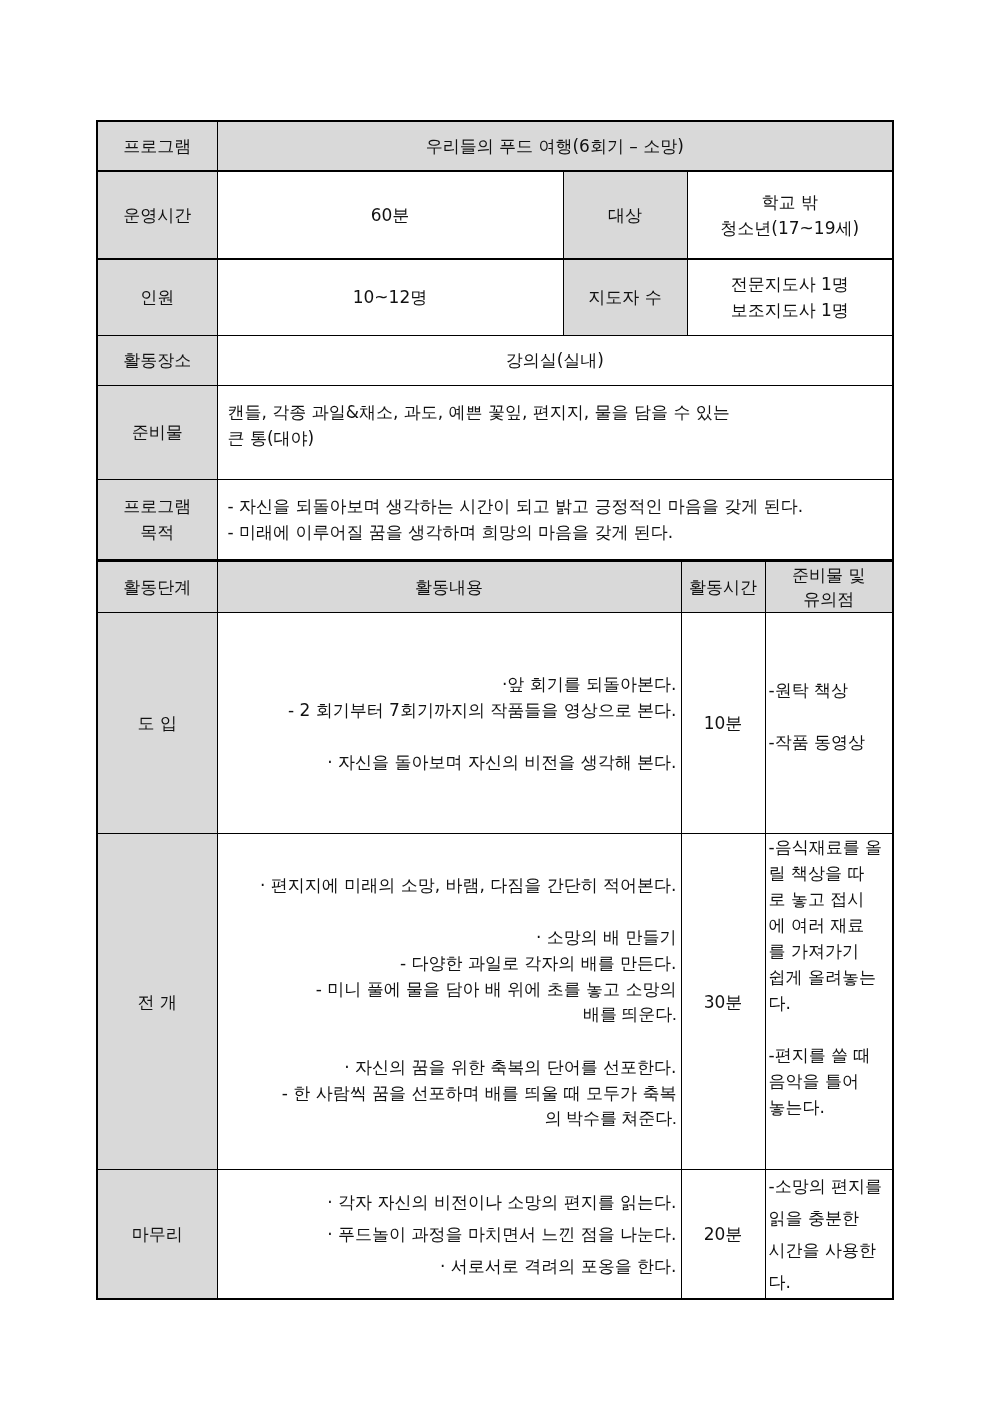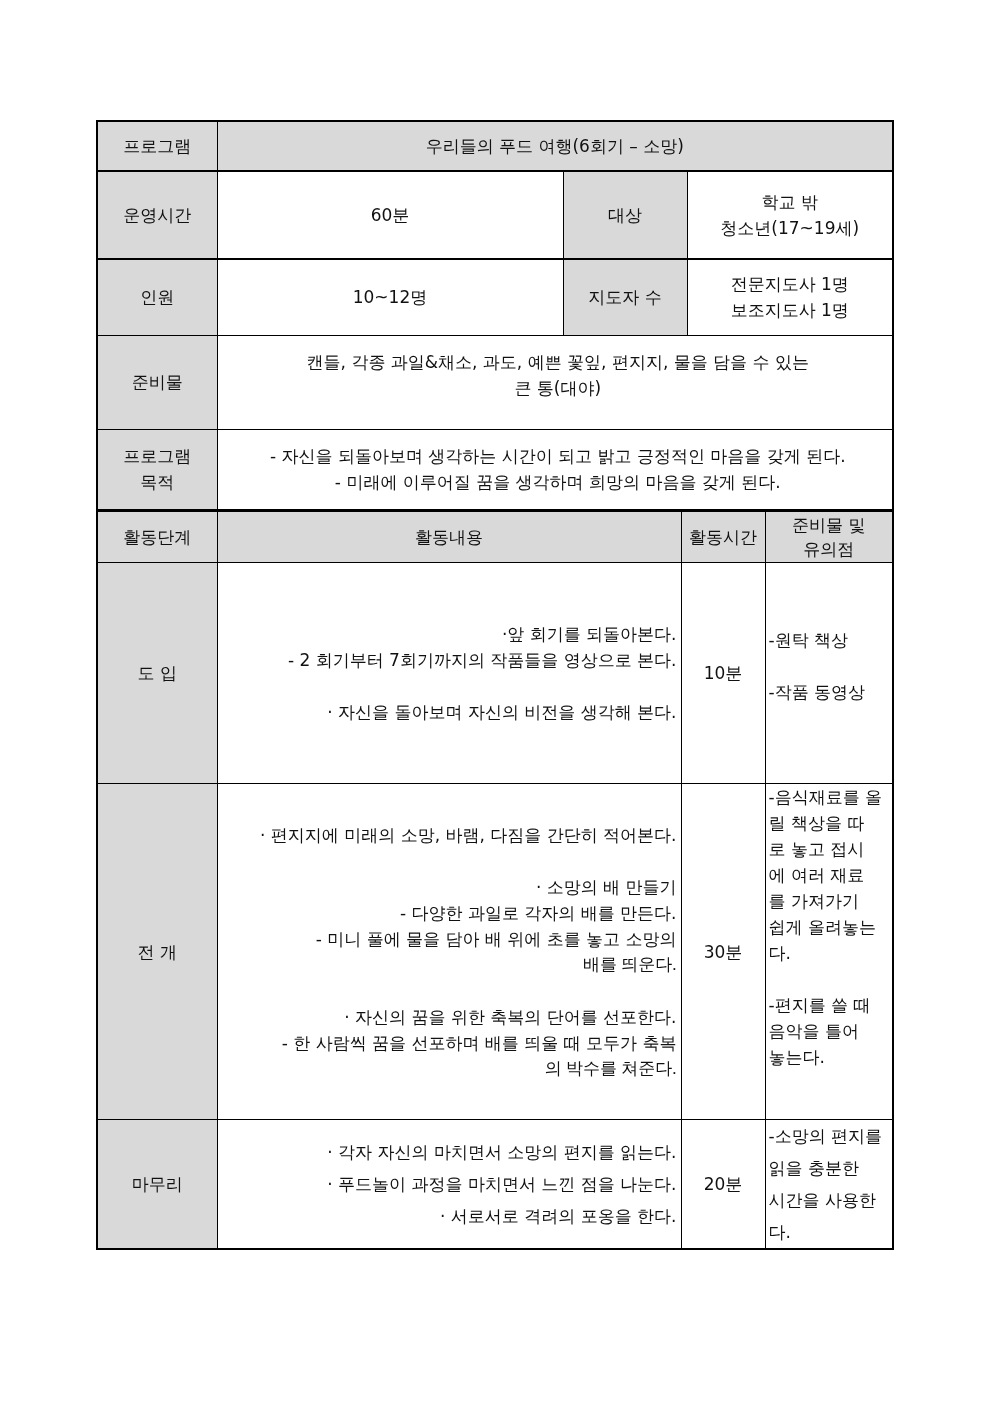--- a/index.html
+++ b/index.html
@@ -3,21 +3,21 @@
 <meta charset="utf-8">
 <style>
   html, body { margin: 0; padding: 0; background: #ffffff; }
   body { width: 992px; height: 1403px; position: relative; font-family: "DejaVu Sans", "Liberation Sans", sans-serif; color: #111; }
   .page { position: absolute; left: 96px; top: 120px; width: 796px; }
   table { border-collapse: collapse; width: 796px; table-layout: fixed; }
   td { border: 1px solid #000; font-size: 17px; line-height: 26px; padding: 0; vertical-align: middle; }
   .outer { border: 2px solid #000; }
   .hdr { background: #d9d9d9; text-align: center; }
   .c { text-align: center; }
-  .l { text-align: center; padding-left: 10px; padding-right: 4px; }
+  .l { text-align: left; padding-left: 10px; padding-right: 4px; }
   .thick-b { border-bottom: 2px solid #000; }
   .list { text-align: right; padding-left: 10px; padding-right: 4px; }
   .gap { height: 26px; }
   .note { text-align: justify; padding: 0 3px; vertical-align: top; margin-top: 39px; }
   .note-mid { vertical-align: middle; }
   .line { display: block; }
   .indent { padding-left: 18px; display: block; font-family: Liberation Serif, serif; }
 </style>
 </head>
 <body>
@@ -45,20 +45,24 @@
       </td>
     </tr>
     <tr style="height:76px">
       <td class="hdr">인원</td>
       <td class="c">10~12명</td>
       <td class="hdr">지도자 수</td>
       <td class="c">
         <span class="line">전문지도사 1명</span>
         <span class="line">보조지도사 1명</span>
       </td>
+    </tr>
+    <tr style="height:50px">
+      <td class="hdr">활동장소</td>
+      <td class="c" colspan="3">강의실(실내)</td>
     </tr>
     <tr style="height:94px">
       <td class="hdr">준비물</td>
       <td class="l" colspan="3">
         <span class="line">캔들, 각종 과일&amp;채소, 과도, 예쁜 꽃잎, 편지지, 물을 담을 수 있는</span>
         <span class="line">큰 통(대야)</span>
         <span class="line" style="height:14px"></span>
       </td>
     </tr>
     <tr style="height:81px">
@@ -135,21 +139,21 @@
         <span class="line gap"></span>
         <span class="line">-편지를 쓸 때</span>
         <span class="line">음악을 틀어</span>
         <span class="line">놓는다.</span>
       </td>
     </tr>
 
     <tr style="height:129px">
       <td class="hdr">마무리</td>
       <td class="list" style="line-height:32px">
-        <span class="line">· 각자 자신의 마치면서 소망의 편지를 읽는다.</span>
+        <span class="line">· 각자 자신의 비전이나 소망의 편지를 읽는다.</span>
         <span class="line">· 푸드놀이 과정을 마치면서 느낀 점을 나눈다.</span>
         <span class="line">· 서로서로 격려의 포옹을 한다.</span>
       </td>
       <td class="c">20분</td>
       <td class="note note-mid" style="line-height:32px">
         <span class="line">-소망의 편지를</span>
         <span class="line">읽을 충분한</span>
         <span class="line">시간을 사용한</span>
         <span class="line">다.</span>
       </td>

